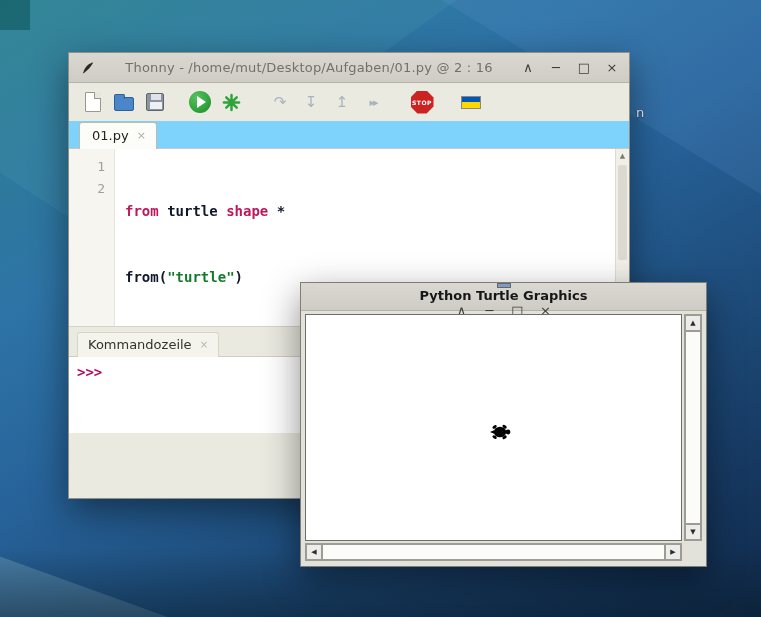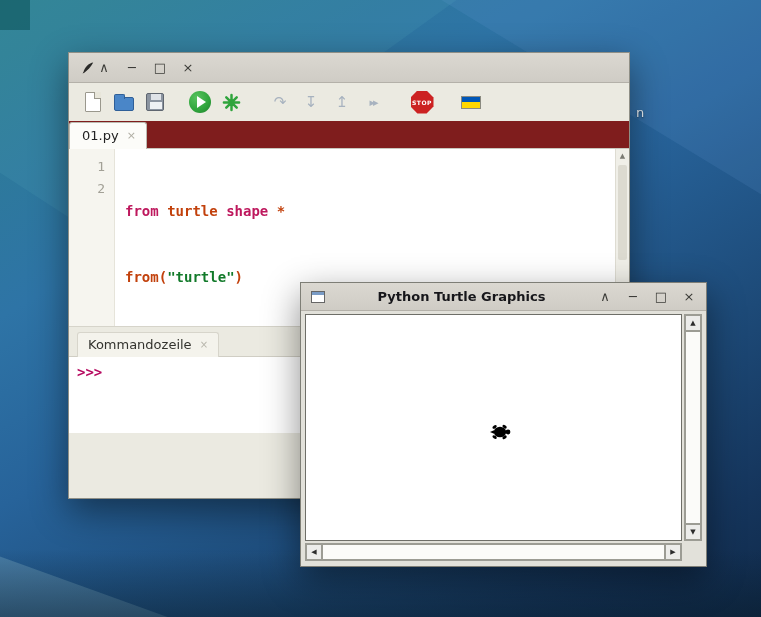--- a/index.html
+++ b/index.html
@@ -55,46 +55,46 @@
   .icon-debug svg { display:block; }
   .dis { color:#a7b2bf; font-size:15px; line-height:1; }
   .dis.small { font-size:11px; letter-spacing:-2px; }
   .icon-stop { width:23px; height:23px; background:#cc2222;
       clip-path: polygon(30% 0,70% 0,100% 30%,100% 70%,70% 100%,30% 100%,0 70%,0 30%);
       display:flex; align-items:center; justify-content:center; }
   .icon-stop span { color:#fff; font-size:6px; font-weight:bold; letter-spacing:.5px; }
   .icon-flag { width:20px; height:13px; border:1px solid #8a8a80; display:flex; flex-direction:column; }
   .icon-flag .b { flex:1; background:#0057b7; } .icon-flag .y { flex:1; background:#ffd700; }
 
-  .tabrow { height:28px; background:#7f1d1d; border-bottom:1px solid #c9c7be; display:flex; align-items:flex-end; }
+  .tabrow { height:28px; background:#7dd3fc; border-bottom:1px solid #c9c7be; display:flex; align-items:flex-end; padding-left:10px; }
   .tab { display:flex; align-items:center; gap:8px; background:#fcfcf9; border:1px solid #bcbab1; border-bottom:none;
       border-radius:3px 3px 0 0; padding:5px 10px 6px 12px; font-size:13px; color:#222; position:relative; top:1px; }
   .tab .close-x { color:#b0aea4; font-size:11px; }
 
   .editor { display:flex; height:177px; background:#ffffff; }
   .gutter { width:46px; background:#f6f5ef; border-right:1px solid #e6e4da; padding-top:7px; }
   .gutter .ln { text-align:right; padding-right:9px; font-family:"DejaVu Sans Mono", monospace; font-size:13px; color:#a2a096; line-height:22px; }
   .code { flex:1; padding:7px 0 0 10px; font-family:"DejaVu Sans Mono", monospace; font-size:14px; font-weight:bold; line-height:22px; white-space:pre; }
-  .tok-keyword { color:#be185d; } .tok-plain { color:#c2410c; } .tok-string { color:#127a2a; }
+  .tok-keyword { color:#be185d; } .tok-plain { color:#0f172a; } .tok-string { color:#127a2a; }
   .vscroll-ed { width:14px; background:#f0efe8; border-left:1px solid #dedcd2; position:relative; }
   .vscroll-ed .arr { height:14px; display:flex; align-items:center; justify-content:center; font-size:7px; color:#7b7b73; }
   .vscroll-ed .thumb { position:absolute; left:2px; right:2px; top:16px; height:95px; background:#dcdad0; border-radius:2px; }
 
   .shell-header { height:31px; background:#ebeae1; border-top:1px solid #d6d4ca; border-bottom:1px solid #d0cec4;
       display:flex; align-items:flex-end; padding-left:8px; }
   .shell-tab { display:flex; align-items:center; gap:8px; background:#f4f3ec; border:1px solid #d7d5cb; border-bottom:none;
       border-radius:3px 3px 0 0; padding:4px 10px 5px 10px; font-size:13px; color:#33332e; position:relative; top:1px; }
   .shell-tab .close-x { color:#b8b6ac; font-size:10px; }
   .shell-body { height:76px; background:#ffffff; padding:7px 0 0 8px;
       font-family:"DejaVu Sans Mono", monospace; font-size:14px; font-weight:bold; }
   .prompt { color:#b60a60; }
 
   
   .turtlewin { left:300px; top:282px; width:407px; height:285px; background:#e2e1da; border:1px solid #7e7e76; }
-  .turtlewin .titlebar { height:28px; padding:0 10px; }
+  .turtlewin .titlebar { height:28px; padding:0 2px;flex-direction:column; }
   .tk-icon { width:14px; height:12px; background:#ffffff; border:1px solid #666; display:inline-block; }
   .tk-icon i { display:block; height:3px; background:#7a9cc6; }
   .turtlewin .title-text { flex:1; text-align:center; font-size:13px; font-weight:bold; color:#16161a; }
   .tk-body { position:relative; height:254px; }
   .canvas { position:absolute; left:4px; top:3px; right:24px; bottom:24px; background:#ffffff; border:1px solid #6e6e68; }
   .turtle-sprite { position:absolute; left:52%; top:53%; transform:translate(-50%,-50%); }
   .sb { background:#dadada; border:1px solid #9c9c94; position:absolute; display:flex; }
   .sb .sb-arr { width:16px; height:16px; background:#ececea; border:1px solid #9c9c94; display:flex; align-items:center; justify-content:center;
       font-size:7px; color:#2c2c2c; flex:none; }
   .sb .sb-thumb { flex:1; background:#fbfbf9; border:1px solid #9c9c94; margin:0; }
@@ -113,20 +113,21 @@
   <span class="desk-frag">n</span>
 
   <div class="window thonny">
     <div class="titlebar">
       <span class="app-icon">
         <svg width="16" height="16" viewBox="0 0 16 16">
             <path d="M3.2 13.2 C4.5 6.5 9.5 3 13.2 2.6 C11.2 6.8 7.5 11 3.2 13.2 Z" fill="#2a2a28"></path>
             <path d="M3.2 13.2 L9.5 6.5" stroke="#2a2a28" stroke-width="1"></path>
           </svg>
       </span>
+      <span class="title-text">Thonny  -  /home/mut/Desktop/Aufgaben/01.py  @  2 : 16</span>
       <span class="controls">
         <span class="ctrl">∧</span>
         <span class="ctrl">─</span>
         <span class="ctrl">□</span>
         <span class="ctrl">×</span>
       </span>
     </div>
 
 
     <div class="toolbar">

